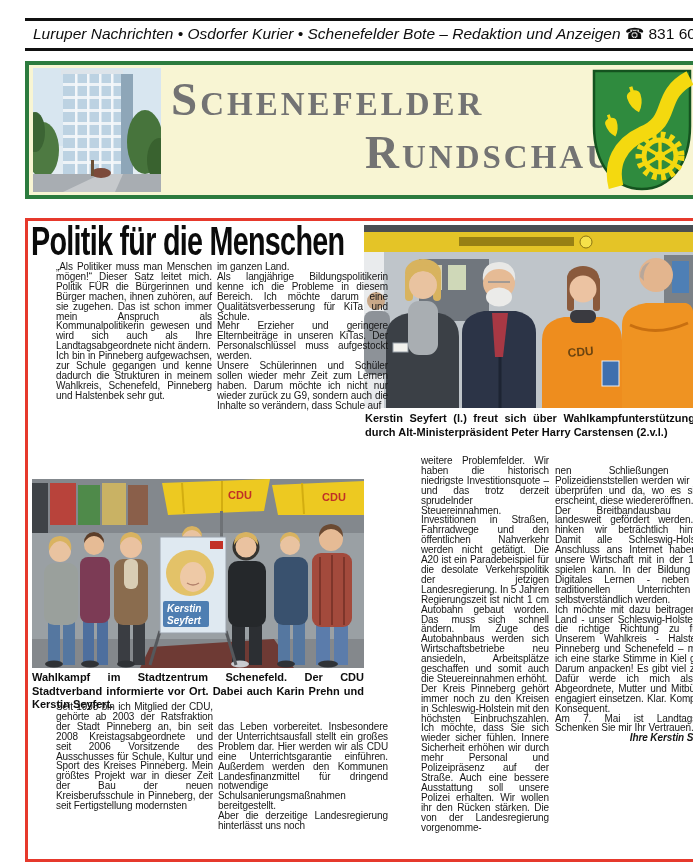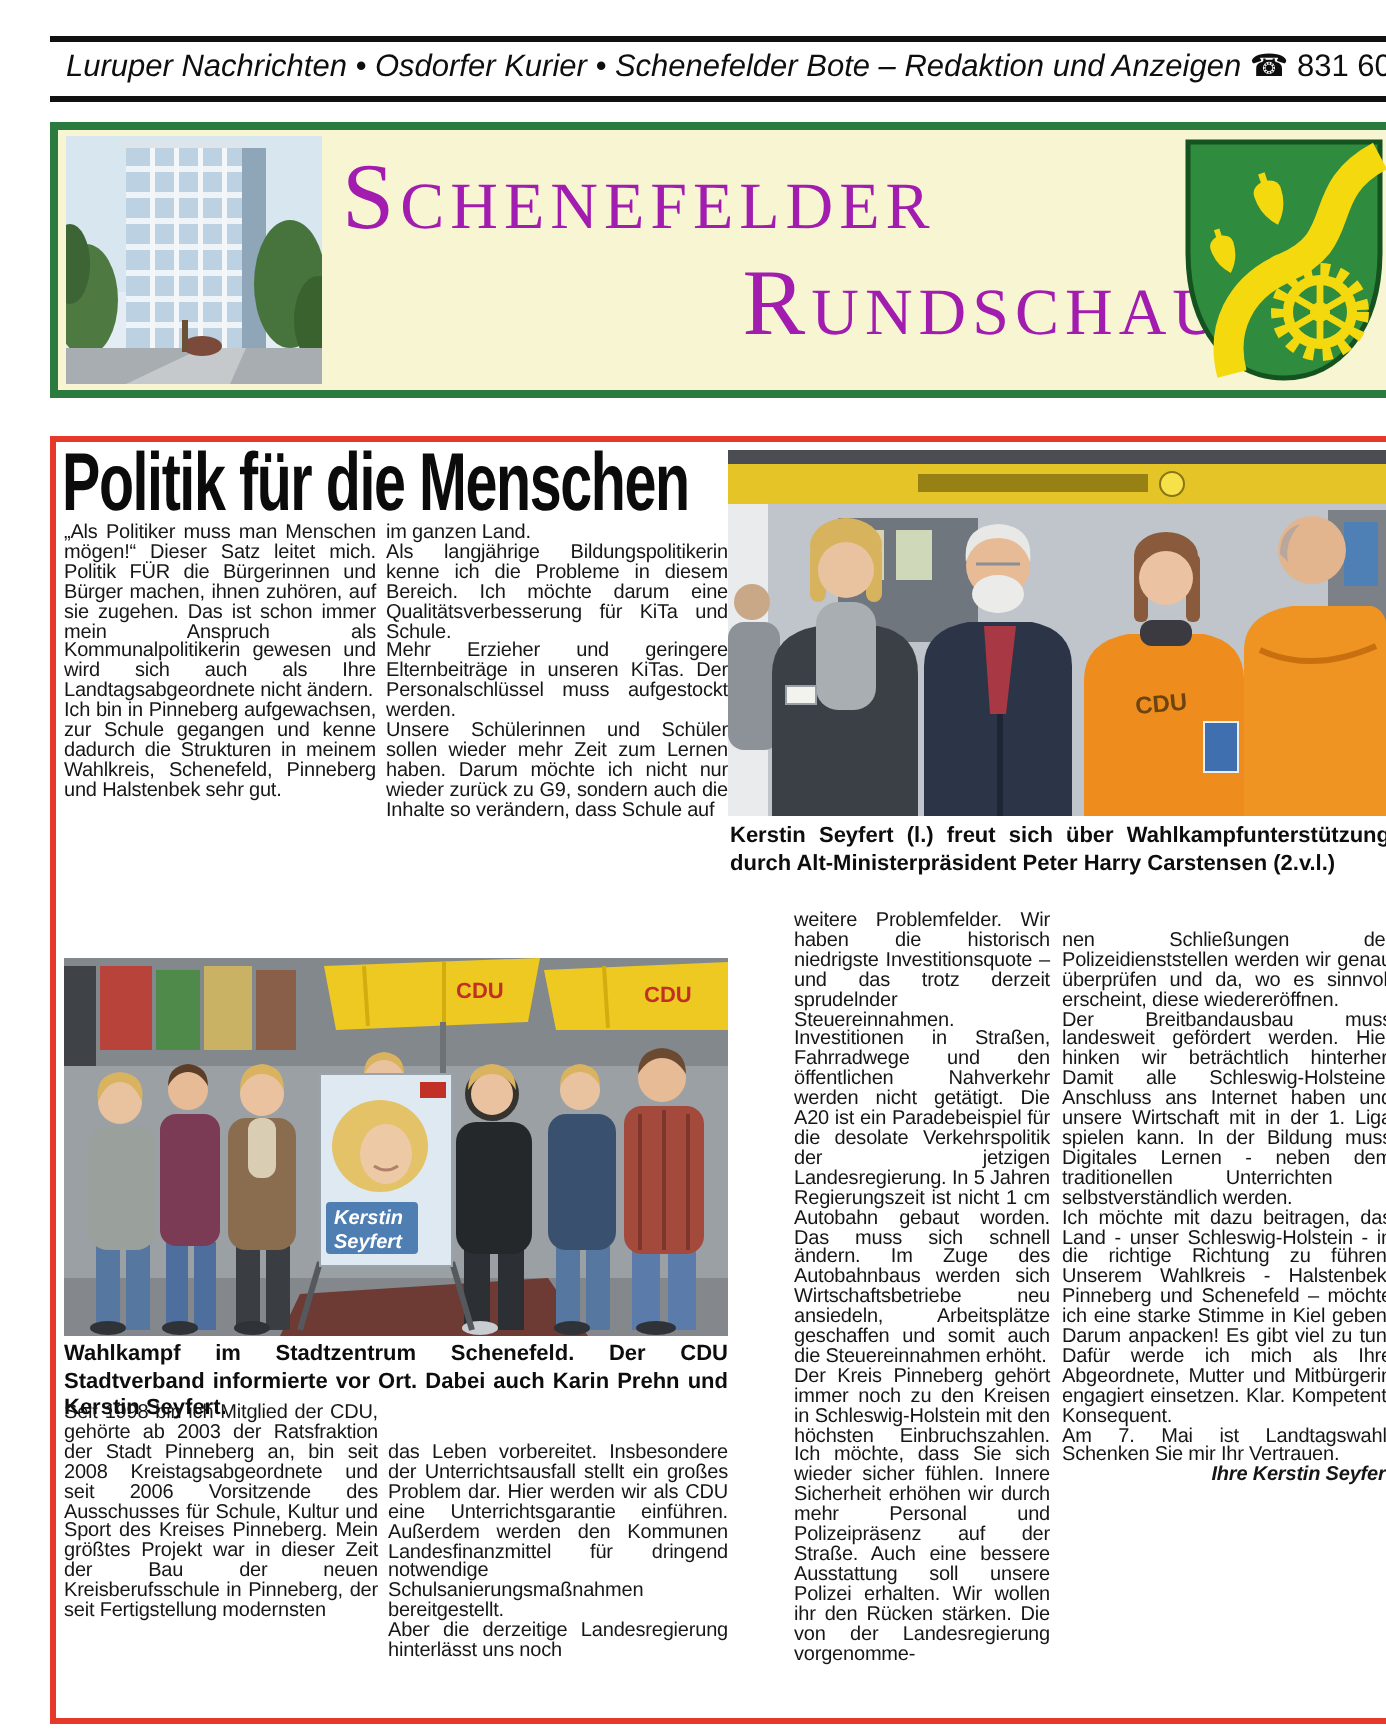--- a/index.html
+++ b/index.html
@@ -20,41 +20,41 @@
   .masthead .phone { font-style:normal; }
 
   
   .header-box {
     position:absolute; left:25px; top:61px; width:676px; height:138px;
     background:#f8f5d3; border:4px solid #2c7b3e;
   }
   .building { position:absolute; left:4px; top:3px; width:128px; height:124px; }
   .brand {
     position:absolute; left:142px; top:6px; width:442px;
-    font-family:"Liberation Serif", serif; font-weight:normal; font-variant:small-caps;
-    font-size:47px; line-height:56px; letter-spacing:3px; color:#a21caf;
+    font-family:"Liberation Serif", serif; font-weight:bold; font-variant:small-caps;
+    font-size:47px; line-height:56px; letter-spacing:3px; color:#737373;
   }
   .brand .l1 { text-align:left; }
   .brand .l2 { text-align:right; margin-top:-3px; }
   .crest { position:absolute; right:3px; top:3px; width:104px; height:124px; }
 
   
   .article {
     position:absolute; left:25px; top:218px; width:676px; height:644px;
     border:3px solid #e6392c; background:#fff;
   }
   .headline {
     position:absolute; left:3px; top:0px; width:470px; height:42px;
     font-weight:bold; font-size:41px; line-height:40px; letter-spacing:-1px;
     white-space:nowrap; transform:scaleX(0.70); transform-origin:0 0; color:#0b0b0b;
   }
   .bodytext {
     position:absolute;
     font-size:10px; line-height:9.9px; letter-spacing:-0.1px;
-    text-align:justify; white-space:pre-line; hyphens:auto; color:#161616;
+    text-align:justify; white-space:pre-line; hyphens:auto; color:#161616;margin-left:24px;
   }
   .c1t { left:4px;  top:41px;  width:156px; height:220px; }
   .c2t { left:165px; top:41px; width:171px; height:220px; }
   .c1b { left:4px;  top:481px; width:157px; height:158px; }
   .c2b { left:166px; top:501px; width:170px; height:158px; }
   .c3  { left:337px; top:235px; width:160px; height:404px;padding-left:32px; }
   .c4  { left:503px; top:235px; width:165px; height:404px; }
   .caption {
     position:absolute; font-weight:bold; font-size:11px; line-height:13.5px;
     text-align:justify; color:#0d0d0d;

